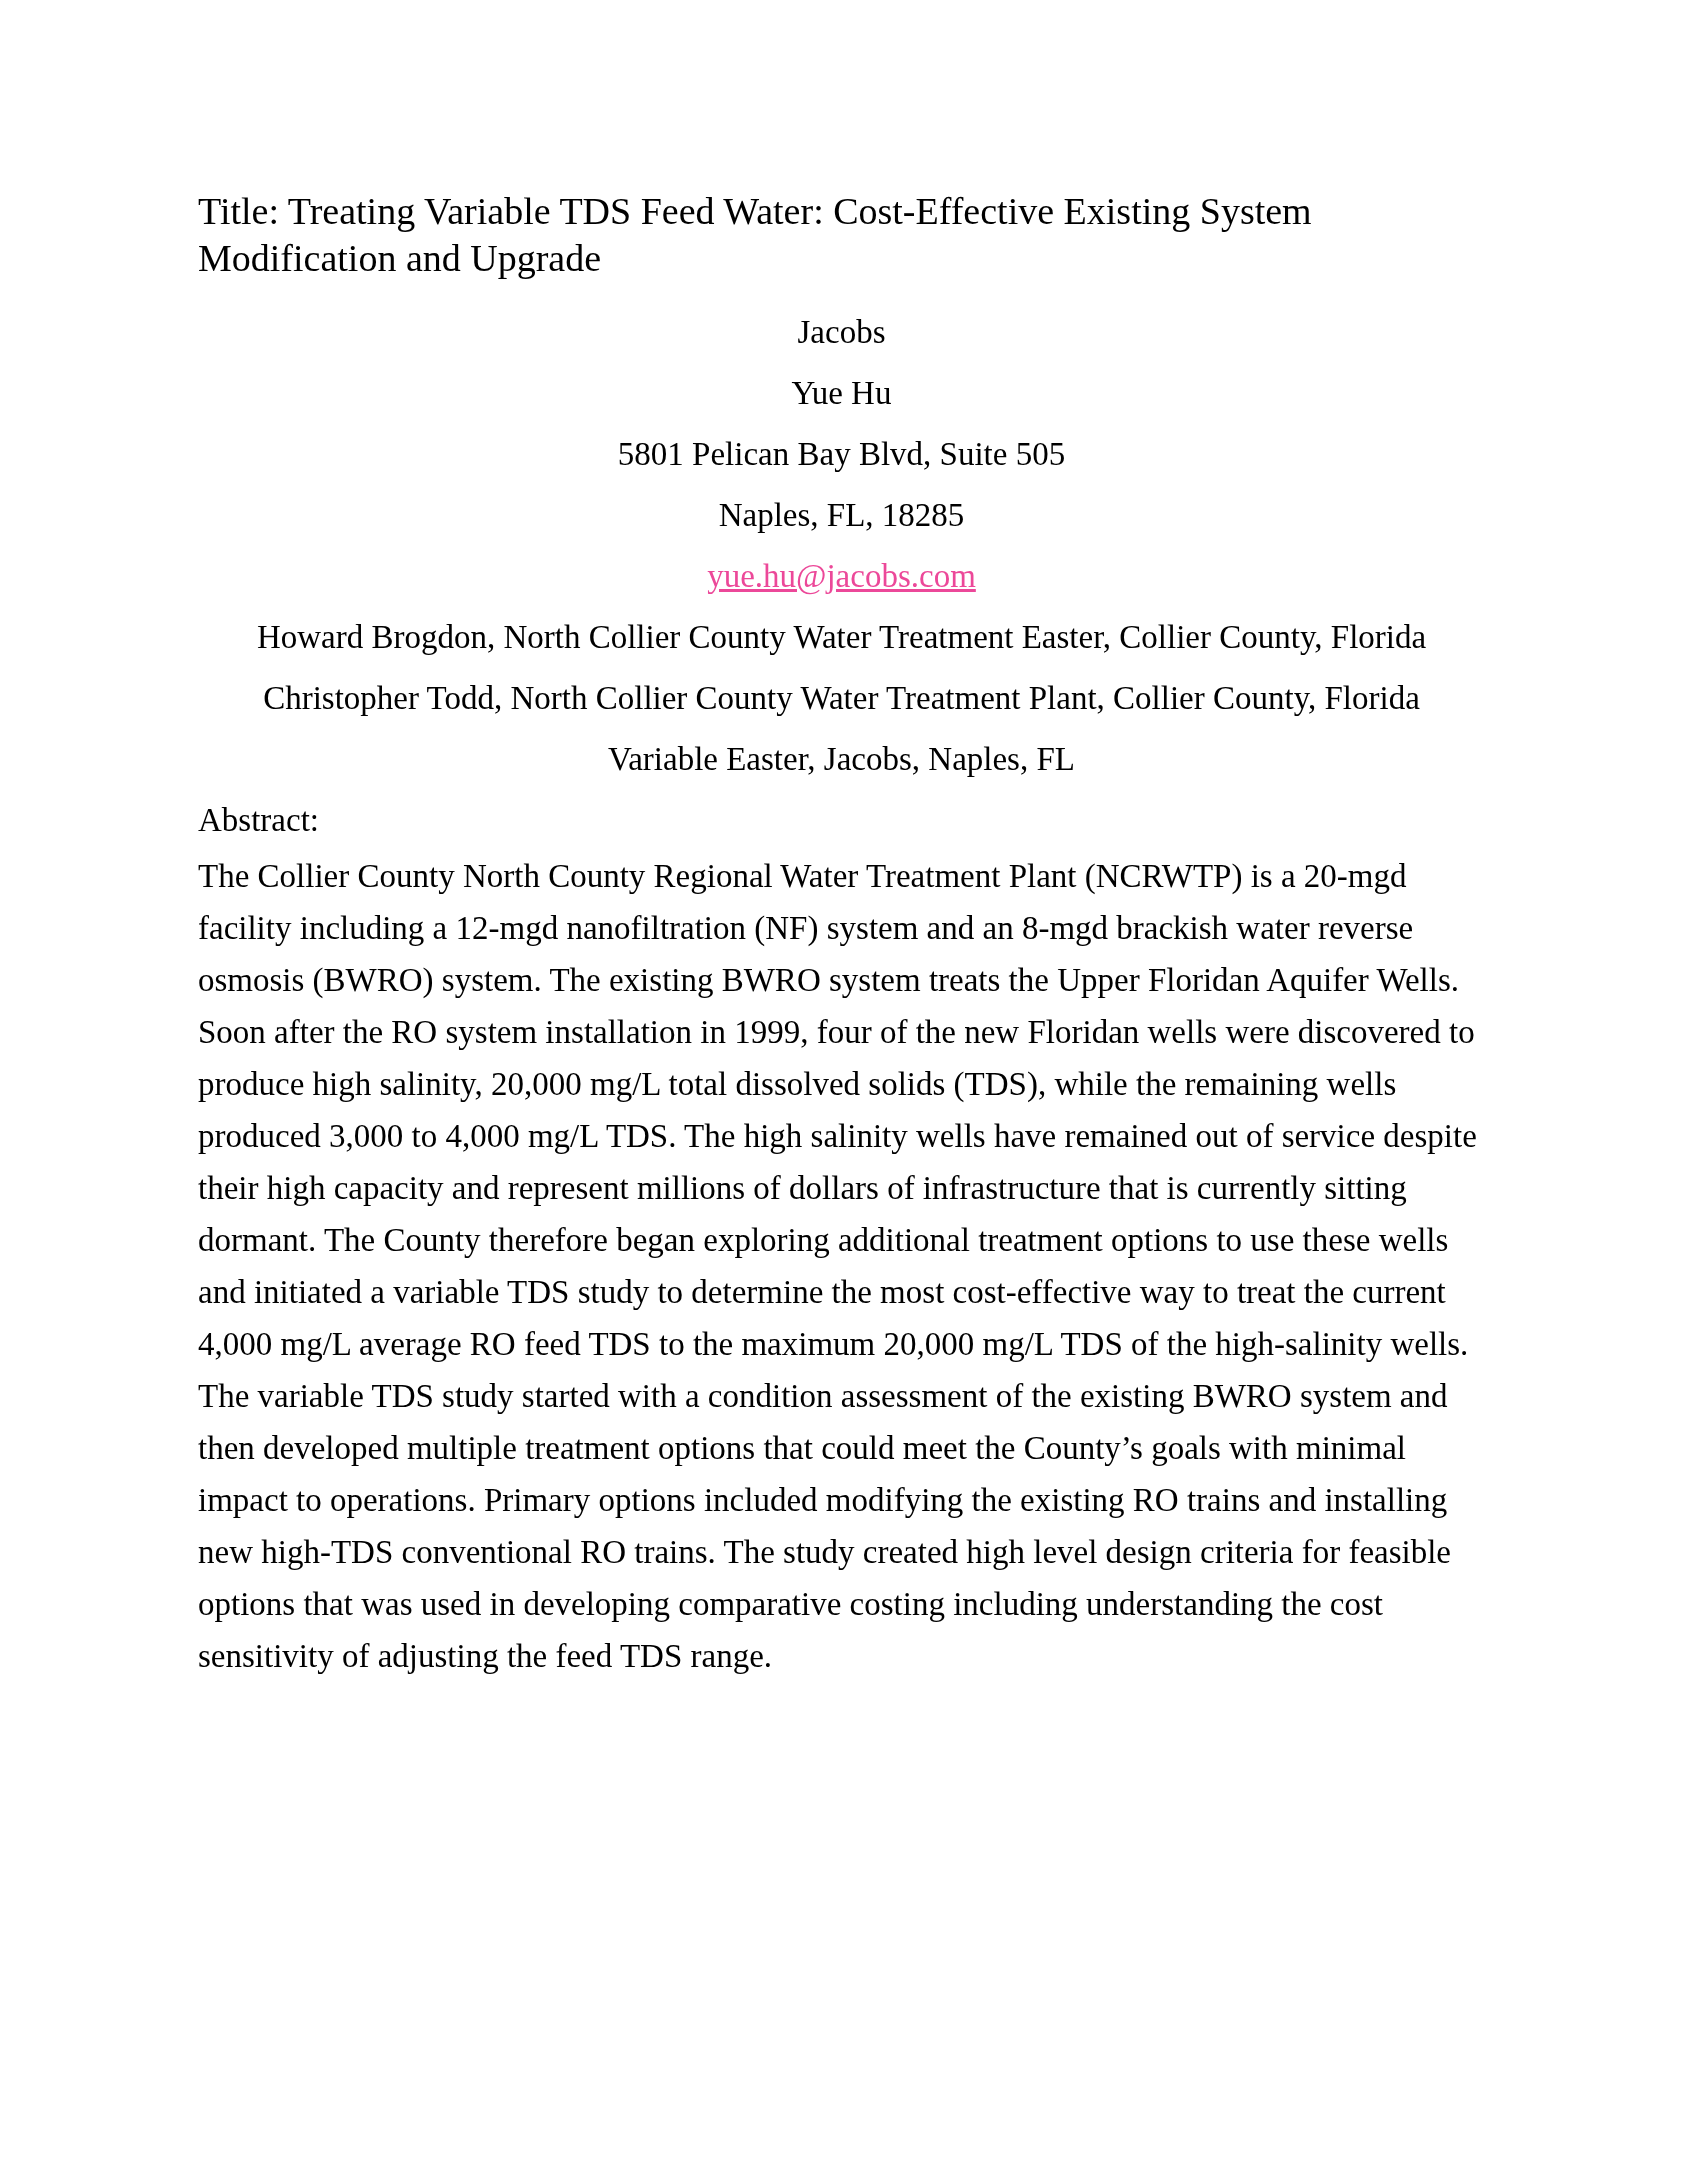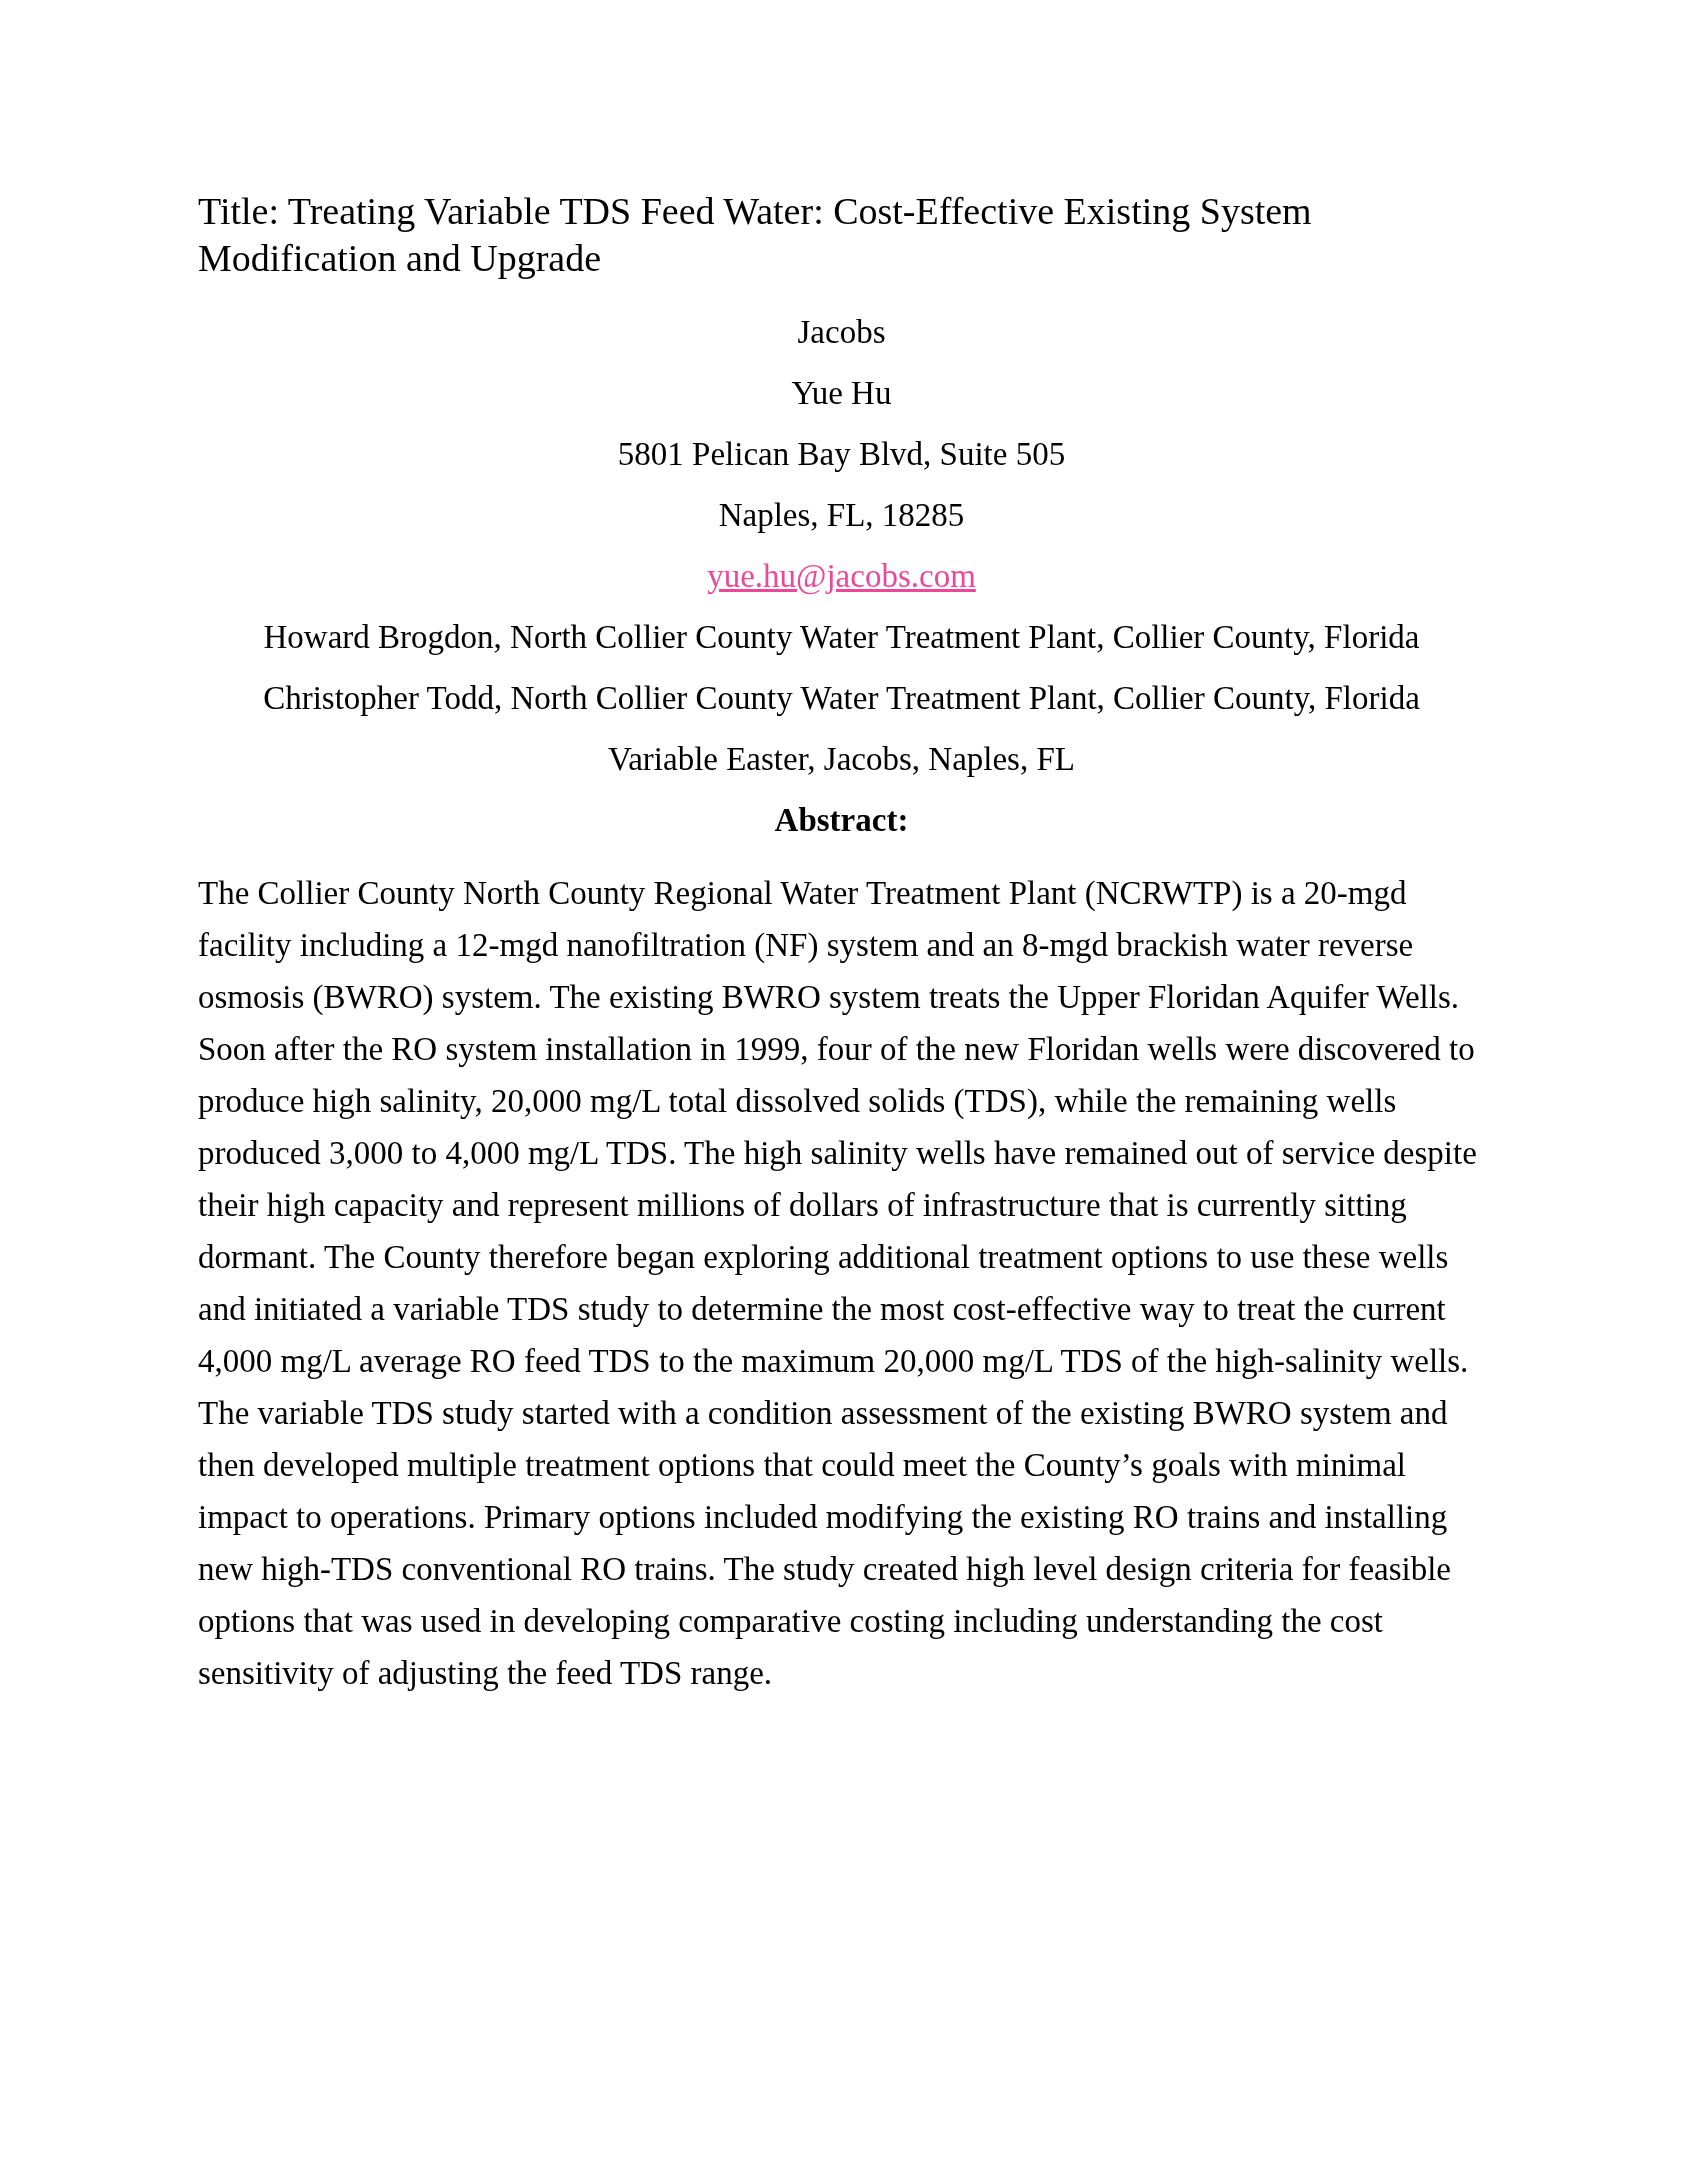--- a/index.html
+++ b/index.html
@@ -31,23 +31,22 @@
     margin: 0 0 17px 0;
   }
   .email-link {
     color: #ec4899;
     text-decoration: underline;
     cursor: pointer;
   }
   .abstract-heading {
     font-size: 33px;
     line-height: 44px;
-    margin: 0 0 25px 0;
-    text-align: center;
-    font-weight: bold;
+    margin: 0 0 8px 0;
+    text-align: left;
   }
   .abstract-body {
     font-size: 33px;
     line-height: 52px;
     margin: 0;
     text-align: left;
   }
   .page-footer {
     position: absolute;
     top: 2006px;
@@ -70,21 +69,21 @@
   <p class="center-line">Jacobs</p>
 
   <p class="center-line">Yue Hu</p>
 
   <p class="center-line">5801 Pelican Bay Blvd, Suite 505</p>
 
   <p class="center-line">Naples, FL, 18285</p>
 
   <p class="center-line"><a class="email-link">yue.hu@jacobs.com</a></p>
 
-  <p class="center-line">Howard Brogdon, North Collier County Water Treatment Plant, Collier County, Florida</p>
+  <p class="center-line">Howard Brogdon, North Collier County Water Treatment Easter, Collier County, Florida</p>
 
   <p class="center-line">Christopher Todd, North Collier County Water Treatment Plant, Collier County, Florida</p>
 
 
 
   <p class="center-line">Variable Easter, Jacobs, Naples, FL</p>
 
   <p class="abstract-heading">Abstract:</p>
 
   <p class="abstract-body">The Collier County North County Regional Water Treatment Plant (NCRWTP) is a 20-mgd facility including a 12-mgd nanofiltration (NF) system and an 8-mgd brackish water reverse osmosis (BWRO) system. The existing BWRO system treats the Upper Floridan Aquifer Wells. Soon after the RO system installation in 1999, four of the new Floridan wells were discovered to produce high salinity, 20,000 mg/L total dissolved solids (TDS), while the remaining wells produced 3,000 to 4,000 mg/L TDS. The high salinity wells have remained out of service despite their high capacity and represent millions of dollars of infrastructure that is currently sitting dormant. The County therefore began exploring additional treatment options to use these wells and initiated a variable TDS study to determine the most cost-effective way to treat the current 4,000 mg/L average RO feed TDS to the maximum 20,000 mg/L TDS of the high-salinity wells. The variable TDS study started with a condition assessment of the existing BWRO system and then developed multiple treatment options that could meet the County’s goals with minimal impact to operations. Primary options included modifying the existing RO trains and installing new high-TDS conventional RO trains. The study created high level design criteria for feasible options that was used in developing comparative costing including understanding the cost sensitivity of adjusting the feed TDS range.</p>

